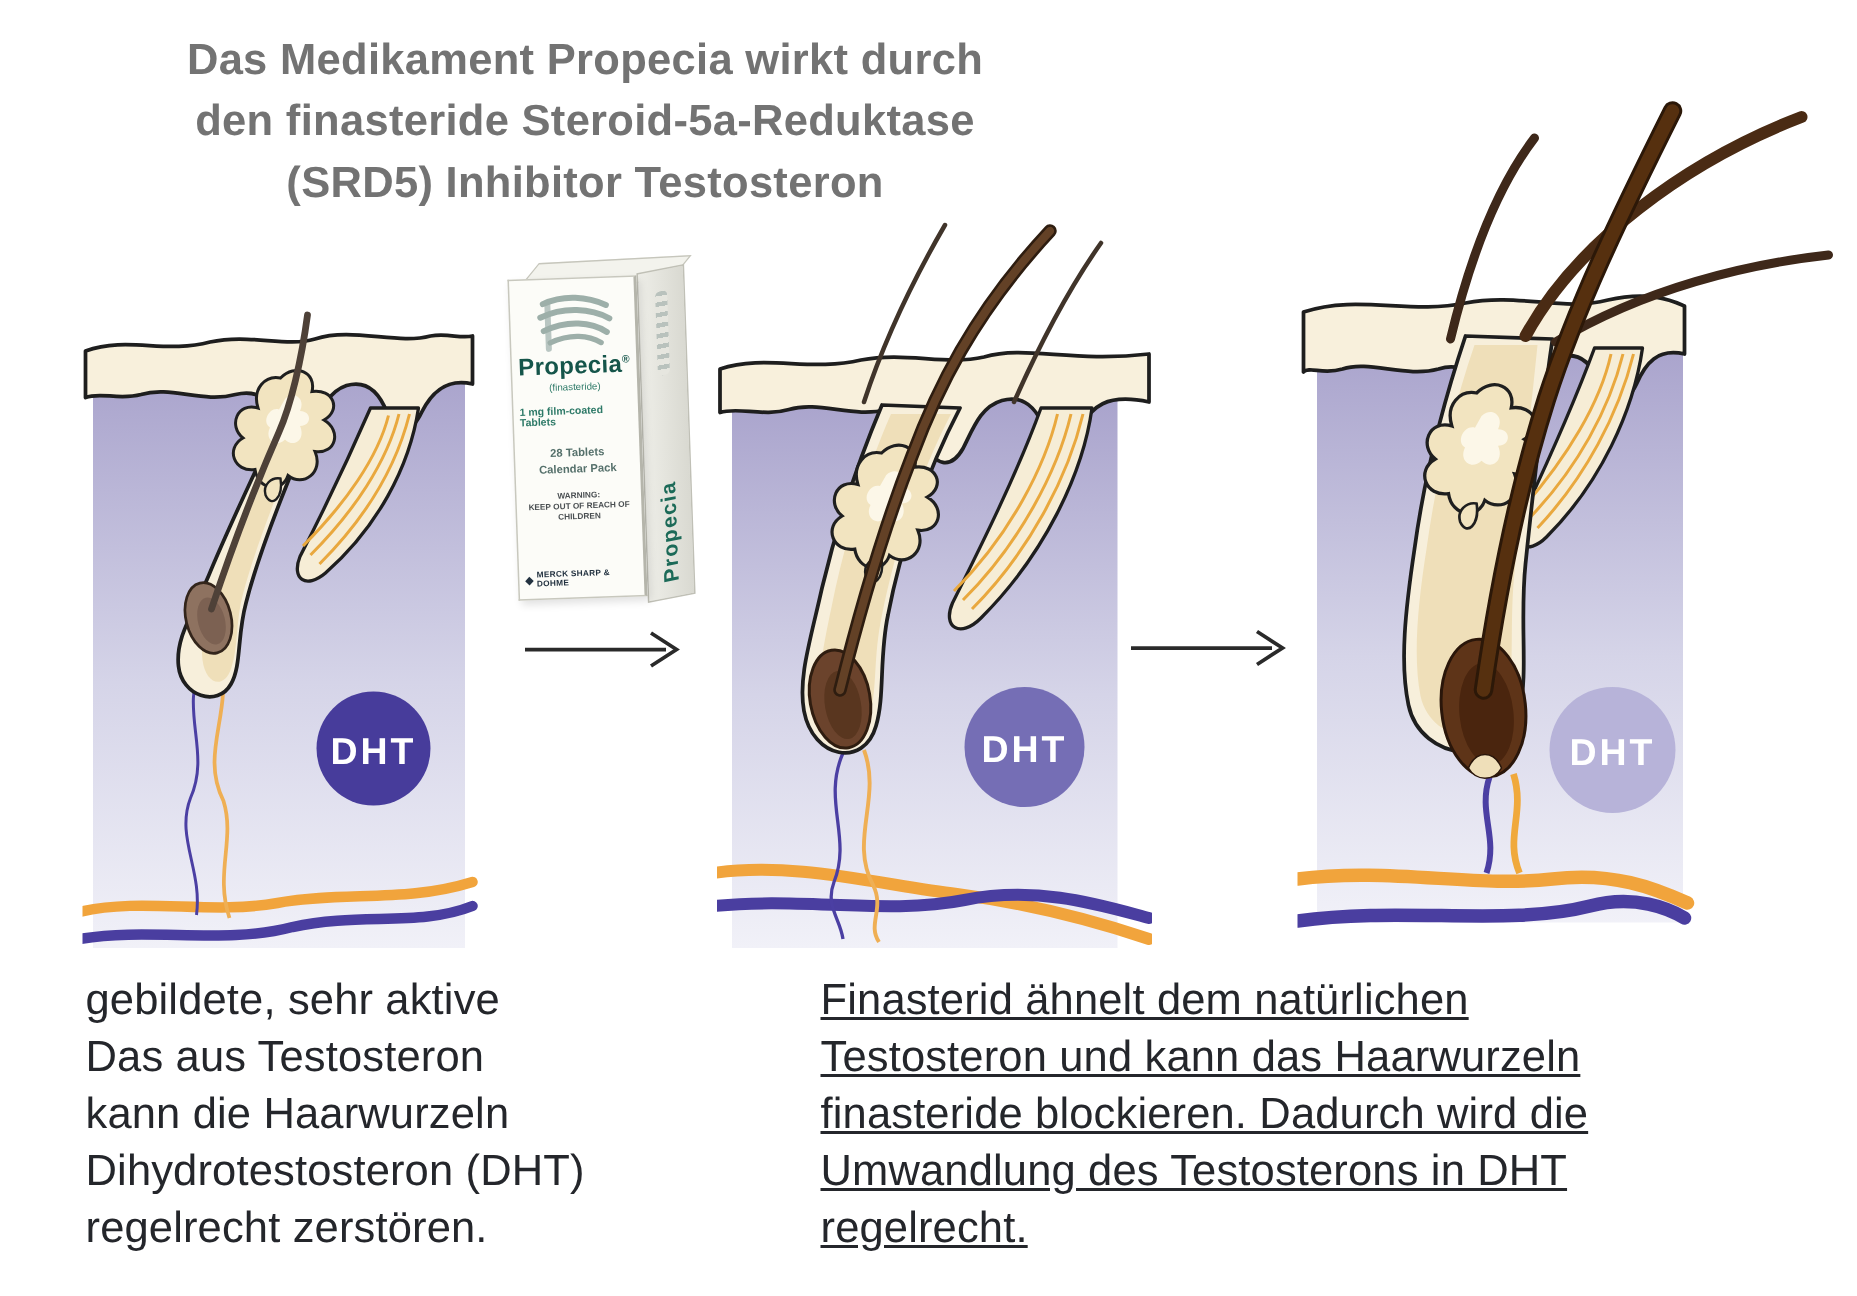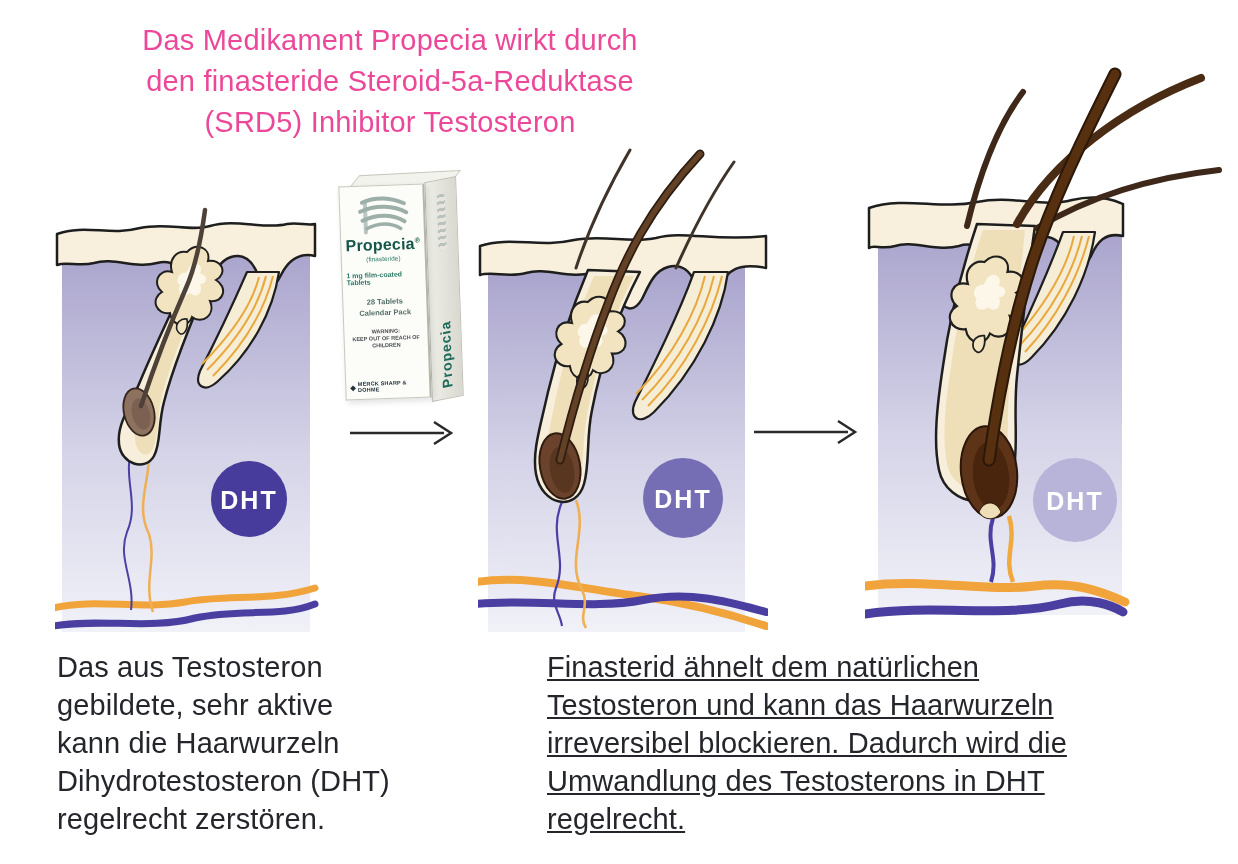--- a/index.html
+++ b/index.html
@@ -3,21 +3,21 @@
 <meta charset="utf-8">
 <style>
   html,body{margin:0;padding:0;background:#ffffff;}
   body{width:1238px;height:864px;position:relative;overflow:hidden;
        font-family:"Liberation Sans",sans-serif;color:#222429;}
   svg{display:block;}
   .abs{position:absolute;}
 
   
   .title{left:58px;top:20px;width:664px;text-align:center;
-         font-size:29px;line-height:41px;font-weight:400;color:#ec4899;letter-spacing:.2px;}
+         font-size:29px;line-height:41px;font-weight:700;color:#737373;letter-spacing:.2px;}
 
   
   .caption{font-size:29px;line-height:38px;font-weight:400;color:#24262b;letter-spacing:.1px;}
   .caption-left{left:57px;top:648px;width:460px;}
   .caption-right{left:547px;top:648px;width:680px;text-decoration:underline;}
 
   
   .med-box{left:334px;top:170px;width:134px;height:240px;}
   .med-top{position:absolute;left:18px;top:3px;width:100px;height:15px;
            background:#f3f3ed;border:1px solid #c6c6bc;
@@ -198,25 +198,25 @@
 <svg class="abs" style="left:348px;top:419px;" width="110" height="28" viewBox="0 0 110 28">
   <line x1="2" y1="14" x2="96" y2="14" stroke="#2A2A2A" stroke-width="2.5"></line>
   <polyline points="86,3 103,14 86,25" fill="none" stroke="#2A2A2A" stroke-width="2.5"></polyline>
 </svg>
 <svg class="abs" style="left:752px;top:418px;" width="110" height="28" viewBox="0 0 110 28">
   <line x1="2" y1="14" x2="96" y2="14" stroke="#2A2A2A" stroke-width="2.5"></line>
   <polyline points="86,3 103,14 86,25" fill="none" stroke="#2A2A2A" stroke-width="2.5"></polyline>
 </svg>
 
 <div class="abs caption caption-left">
+  <div>gebildete, sehr aktive</div>
   <div>Das aus Testosteron</div>
-  <div>gebildete, sehr aktive</div>
   <div>kann die Haarwurzeln</div>
   <div>Dihydrotestosteron (DHT)</div>
   <div>regelrecht zerstören.</div>
 </div>
 <div class="abs caption caption-right">
   <div>Finasterid ähnelt dem natürlichen</div>
   <div>Testosteron und kann das Haarwurzeln</div>
-  <div>irreversibel blockieren. Dadurch wird die</div>
+  <div>finasteride blockieren. Dadurch wird die</div>
   <div>Umwandlung des Testosterons in DHT</div>
   <div>regelrecht.</div>
 </div>
 
 </body></html>

